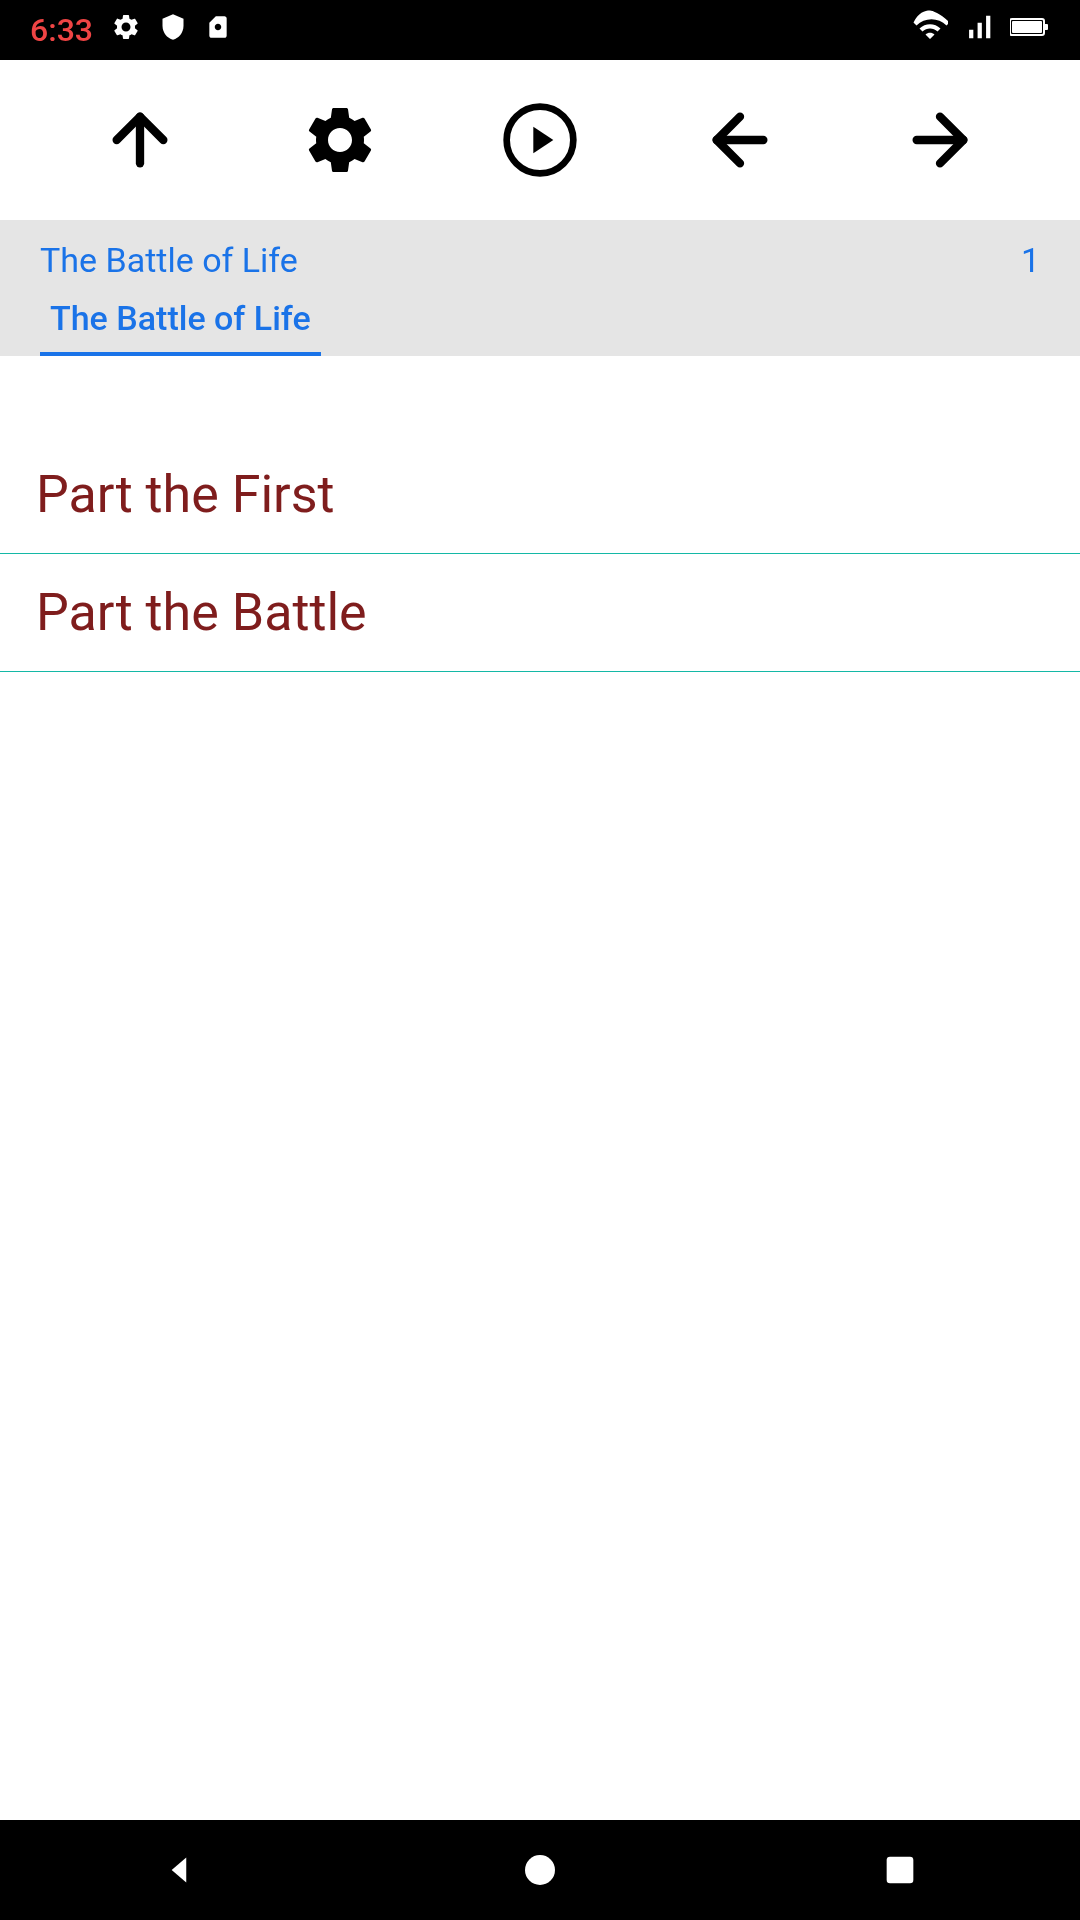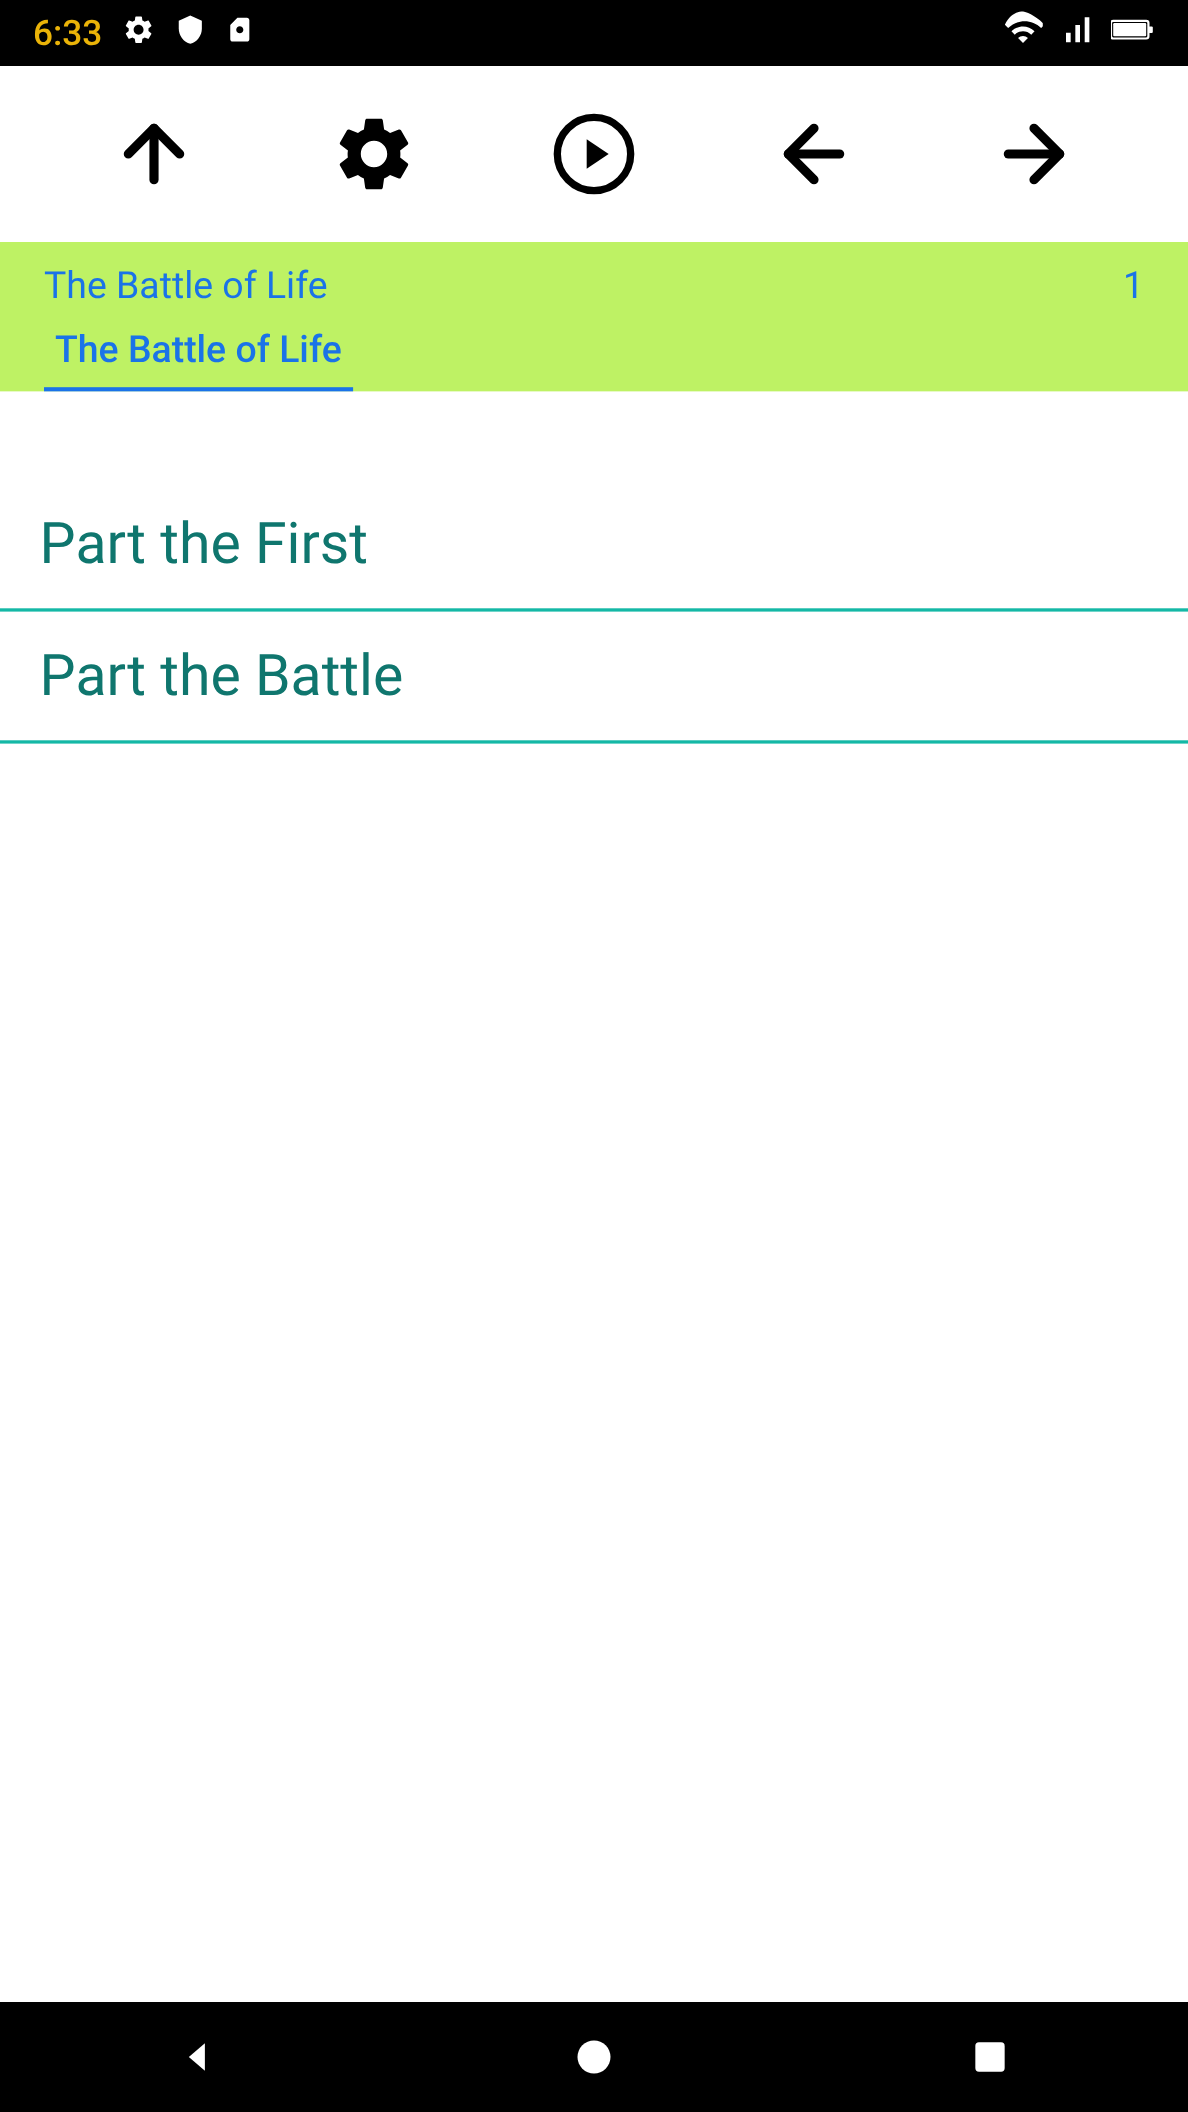--- a/index.html
+++ b/index.html
@@ -30,21 +30,21 @@
       flex-shrink: 0;
     }
 
     .status-left {
       display: flex;
       align-items: center;
       gap: 18px;
     }
 
     .status-time {
-      color: #eab308;
+      color: #ef4444;
       font-size: 32px;
       font-weight: 500;
     }
 
     .status-icon {
       color: #ffffff;
       font-size: 28px;
     }
 
     .status-right {
@@ -75,21 +75,21 @@
     }
 
     .toolbar-btn svg {
       width: 80px;
       height: 80px;
     }
 
     
     .header-bar {
       width: 100%;
-      background: #bef264;
+      background: #e5e5e5;
       padding: 20px 40px 0 40px;
       flex-shrink: 0;
     }
 
     .header-top-row {
       display: flex;
       justify-content: space-between;
       align-items: center;
       padding-bottom: 18px;
     }
@@ -134,23 +134,23 @@
     }
 
     .chapter-list {
       display: flex;
       flex-direction: column;
     }
 
     .chapter-item {
       font-size: 52px;
       font-weight: 400;
-      color: #0f766e;
+      color: #7f1d1d;
       padding: 28px 36px;
-      border-bottom: 3px solid #14b8a6;
+      border-bottom: 1px solid #14b8a6;
       cursor: pointer;
     }
 
     
     .bottom-nav {
       width: 100%;
       height: 100px;
       background: #000000;
       display: flex;
       align-items: center;

